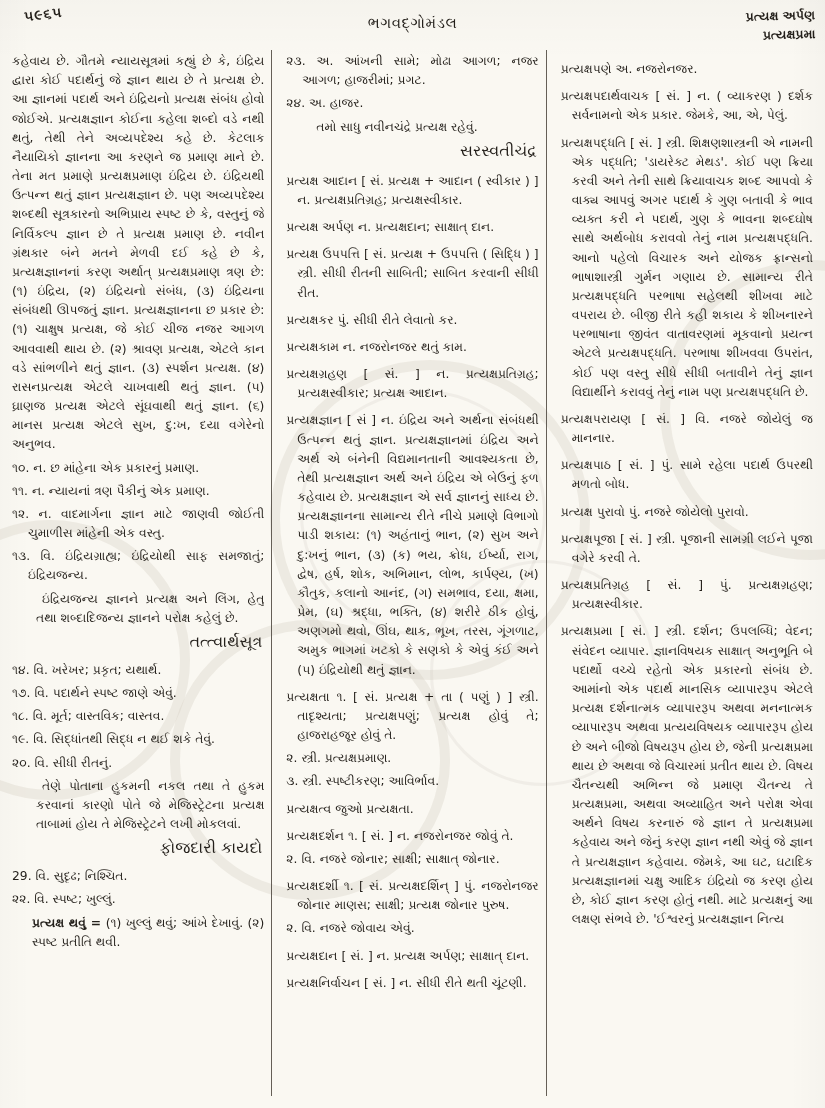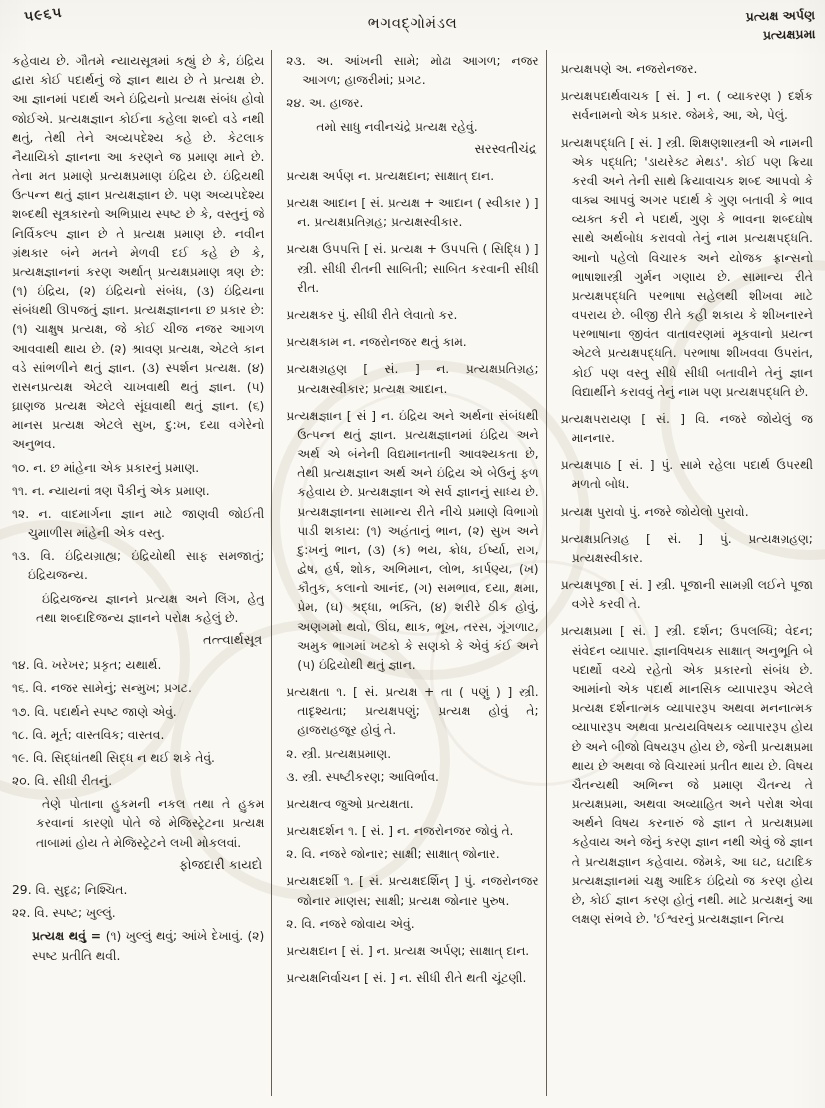--- a/index.html
+++ b/index.html
@@ -44,21 +44,21 @@
     position:absolute;right:10px;top:6px;
     text-align:right;
     font-size:12.5px;font-weight:bold;
     line-height:1.55;
     transform:rotate(-1.5deg);
   }
   
   .columns{
     position:absolute;left:12px;top:52px;
     width:801px;height:1046px;
-    display:flex;gap:22px;
+    display:flex;gap:22px;justify-content:flex-end;
   }
   .col{
     flex:1 1 0;
     overflow:hidden;
     font-size:12.3px;
     line-height:1.56;
     text-align:justify;
     word-break:break-word;
   }
   .vrule{
@@ -70,21 +70,21 @@
   
   .blk{margin:0 0 4px 0;}
   .para{}
   .entry{padding-left:11px;text-indent:-11px;margin-top:8px;}
   .hw{font-weight:normal;}
   .sense{padding-left:16px;text-indent:-16px;}
   .sense b{font-weight:normal;}
   .idiom{padding-left:20px;}
   .idiom b{font-weight:bold;}
   .quote{padding-left:24px;text-indent:6px;}
-  .attribution{text-align:right;margin-top:-2px;margin-bottom:6px;padding-right:2px;font-size:13px;}
+  .attribution{text-align:right;margin-top:-2px;margin-bottom:6px;padding-right:2px;font-size:16px;}
 </style>
 </head>
 <body>
 
 <div class="page">
 
   <div class="wm" style="left:270px;top:360px;width:300px;height:300px;"></div>
   <div class="wm inner" style="left:300px;top:390px;width:240px;height:240px;"></div>
   <div class="wm" style="left:660px;top:260px;width:280px;height:280px;"></div>
   <div class="wm" style="left:-90px;top:520px;width:260px;height:260px;"></div>
@@ -104,38 +104,37 @@
   <div class="columns">
       <div class="col">
         <p class="blk para">કહેવાય છે. ગૌતમે ન્યાયસૂત્રમાં કહ્યું છે કે, ઇંદ્રિય દ્વારા કોઈ પદાર્થનું જે જ્ઞાન થાય છે તે પ્રત્યક્ષ છે. આ જ્ઞાનમાં પદાર્થ અને ઇંદ્રિયનો પ્રત્યક્ષ સંબંધ હોવો જોઈએ. પ્રત્યક્ષજ્ઞાન કોઈના કહેલા શબ્દો વડે નથી થતું, તેથી તેને અવ્યપદેશ્ય કહે છે. કેટલાક નૈયાયિકો જ્ઞાનના આ કરણને જ પ્રમાણ માને છે. તેના મત પ્રમાણે પ્રત્યક્ષપ્રમાણ ઇંદ્રિય છે. ઇંદ્રિયથી ઉત્પન્ન થતું જ્ઞાન પ્રત્યક્ષજ્ઞાન છે. પણ અવ્યપદેશ્ય શબ્દથી સૂત્રકારનો અભિપ્રાય સ્પષ્ટ છે કે, વસ્તુનું જે નિર્વિકલ્પ જ્ઞાન છે તે પ્રત્યક્ષ પ્રમાણ છે. નવીન ગ્રંથકાર બંને મતને મેળવી દઈ કહે છે કે, પ્રત્યક્ષજ્ઞાનનાં કરણ અર્થાત્ પ્રત્યક્ષપ્રમાણ ત્રણ છે: (૧) ઇંદ્રિય, (૨) ઇંદ્રિયનો સંબંધ, (૩) ઇંદ્રિયના સંબંધથી ઊપજતું જ્ઞાન. પ્રત્યક્ષજ્ઞાનના છ પ્રકાર છે: (૧) ચાક્ષુષ પ્રત્યક્ષ, જે કોઈ ચીજ નજર આગળ આવવાથી થાય છે. (૨) શ્રાવણ પ્રત્યક્ષ, એટલે કાન વડે સાંભળીને થતું જ્ઞાન. (૩) સ્પર્શન પ્રત્યક્ષ. (૪) રાસનપ્રત્યક્ષ એટલે ચાખવાથી થતું જ્ઞાન. (૫) ઘ્રાણજ પ્રત્યક્ષ એટલે સૂંઘવાથી થતું જ્ઞાન. (૬) માનસ પ્રત્યક્ષ એટલે સુખ, દુ:ખ, દયા વગેરેનો અનુભવ.</p>
         <p class="blk sense"><b>૧૦. </b>ન. છ માંહેના એક પ્રકારનું પ્રમાણ.</p>
         <p class="blk sense"><b>૧૧. </b>ન. ન્યાયનાં ત્રણ પૈકીનું એક પ્રમાણ.</p>
         <p class="blk sense"><b>૧૨. </b>ન. વાદમાર્ગના જ્ઞાન માટે જાણવી જોઈતી ચુમાળીસ માંહેની એક વસ્તુ.</p>
         <p class="blk sense"><b>૧૩. </b>વિ. ઇંદ્રિયગ્રાહ્ય; ઇંદ્રિયોથી સાફ સમજાતું; ઇંદ્રિયજન્ય.</p>
         <p class="blk quote">ઇંદ્રિયજન્ય જ્ઞાનને પ્રત્યક્ષ અને લિંગ, હેતુ તથા શબ્દાદિજન્ય જ્ઞાનને પરોક્ષ કહેલું છે.</p>
         <p class="blk attribution">તત્ત્વાર્થસૂત્ર</p>
         <p class="blk sense"><b>૧૪. </b>વિ. ખરેખર; પ્રકૃત; યથાર્થ.</p>
-        <p class="blk sense"><b>૧૬. </b>વિ. નજર સામેનું; સન્મુખ; પ્રગટ.</p>
         <p class="blk sense"><b>૧૭. </b>વિ. પદાર્થને સ્પષ્ટ જાણે એવું.</p>
         <p class="blk sense"><b>૧૮. </b>વિ. મૂર્ત; વાસ્તવિક; વાસ્તવ.</p>
         <p class="blk sense"><b>૧૯. </b>વિ. સિદ્ધાંતથી સિદ્ધ ન થઈ શકે તેવું.</p>
         <p class="blk sense"><b>૨૦. </b>વિ. સીધી રીતનું.</p>
         <p class="blk quote">તેણે પોતાના હુકમની નકલ તથા તે હુકમ કરવાનાં કારણો પોતે જે મેજિસ્ટ્રેટના પ્રત્યક્ષ તાબામાં હોય તે મેજિસ્ટ્રેટને લખી મોકલવાં.</p>
         <p class="blk attribution">ફોજદારી કાયદો</p>
         <p class="blk sense"><b>29. </b>વિ. સુદૃઢ; નિશ્ચિત.</p>
         <p class="blk sense"><b>૨૨. </b>વિ. સ્પષ્ટ; ખુલ્લું.</p>
         <p class="blk idiom"><b>પ્રત્યક્ષ થવું = </b>(૧) ખુલ્લું થવું; આંખે દેખાવું. (૨) સ્પષ્ટ પ્રતીતિ થવી.</p>
       </div>
       <div class="col">
         <p class="blk sense"><b>૨૩. </b>અ. આંખની સામે; મોઢા આગળ; નજર આગળ; હાજરીમાં; પ્રગટ.</p>
         <p class="blk sense"><b>૨૪. </b>અ. હાજર.</p>
         <p class="blk quote">તમો સાધુ નવીનચંદ્રે પ્રત્યક્ષ રહેવું.</p>
         <p class="blk attribution">સરસ્વતીચંદ્ર</p>
+        <p class="blk entry"><b class="hw">પ્રત્યક્ષ આદાન </b>[ સં. પ્રત્યક્ષ + આદાન ( સ્વીકાર ) ] ન. પ્રત્યક્ષપ્રતિગ્રહ; પ્રત્યક્ષસ્વીકાર.</p>
         <p class="blk entry"><b class="hw">પ્રત્યક્ષ અર્પણ </b>ન. પ્રત્યક્ષદાન; સાક્ષાત્ દાન.</p>
-        <p class="blk entry"><b class="hw">પ્રત્યક્ષ આદાન </b>[ સં. પ્રત્યક્ષ + આદાન ( સ્વીકાર ) ] ન. પ્રત્યક્ષપ્રતિગ્રહ; પ્રત્યક્ષસ્વીકાર.</p>
         <p class="blk entry"><b class="hw">પ્રત્યક્ષ ઉપપત્તિ </b>[ સં. પ્રત્યક્ષ + ઉપપત્તિ ( સિદ્ધિ ) ] સ્ત્રી. સીધી રીતની સાબિતી; સાબિત કરવાની સીધી રીત.</p>
         <p class="blk entry"><b class="hw">પ્રત્યક્ષકર </b>પું. સીધી રીતે લેવાતો કર.</p>
         <p class="blk entry"><b class="hw">પ્રત્યક્ષકામ </b>ન. નજરોનજર થતું કામ.</p>
         <p class="blk entry"><b class="hw">પ્રત્યક્ષગ્રહણ </b>[ સં. ] ન. પ્રત્યક્ષપ્રતિગ્રહ; પ્રત્યક્ષસ્વીકાર; પ્રત્યક્ષ આદાન.</p>
         <p class="blk entry"><b class="hw">પ્રત્યક્ષજ્ઞાન </b>[ સં ] ન. ઇંદ્રિય અને અર્થના સંબંધથી ઉત્પન્ન થતું જ્ઞાન. પ્રત્યક્ષજ્ઞાનમાં ઇંદ્રિય અને અર્થ એ બંનેની વિદ્યમાનતાની આવશ્યકતા છે, તેથી પ્રત્યક્ષજ્ઞાન અર્થ અને ઇંદ્રિય એ બેઉનું ફળ કહેવાય છે. પ્રત્યક્ષજ્ઞાન એ સર્વ જ્ઞાનનું સાધ્ય છે. પ્રત્યક્ષજ્ઞાનના સામાન્ય રીતે નીચે પ્રમાણે વિભાગો પાડી શકાય: (૧) અહંતાનું ભાન, (૨) સુખ અને દુ:ખનું ભાન, (૩) (ક) ભય, ક્રોધ, ઈર્ષ્યા, રાગ, દ્વેષ, હર્ષ, શોક, અભિમાન, લોભ, કાર્પણ્ય, (ખ) કૌતુક, કલાનો આનંદ, (ગ) સમભાવ, દયા, ક્ષમા, પ્રેમ, (ઘ) શ્રદ્ધા, ભક્તિ, (૪) શરીરે ઠીક હોવું, અણગમો થવો, ઊંઘ, થાક, ભૂખ, તરસ, ગૂંગળાટ, અમુક ભાગમાં ખટકો કે સણકો કે એવું કંઈ અને (૫) ઇંદ્રિયોથી થતું જ્ઞાન.</p>
         <p class="blk entry"><b class="hw">પ્રત્યક્ષતા </b>૧. [ સં. પ્રત્યક્ષ + તા ( પણું ) ] સ્ત્રી. તાદૃશ્યતા; પ્રત્યક્ષપણું; પ્રત્યક્ષ હોવું તે; હાજરાહજૂર હોવું તે.</p>
         <p class="blk sense"><b>૨. </b>સ્ત્રી. પ્રત્યક્ષપ્રમાણ.</p>
         <p class="blk sense"><b>૩. </b>સ્ત્રી. સ્પષ્ટીકરણ; આવિર્ભાવ.</p>
         <p class="blk entry"><b class="hw">પ્રત્યક્ષત્વ </b>જુઓ પ્રત્યક્ષતા.</p>
         <p class="blk entry"><b class="hw">પ્રત્યક્ષદર્શન </b>૧. [ સં. ] ન. નજરોનજર જોવું તે.</p>
@@ -145,19 +144,19 @@
         <p class="blk entry"><b class="hw">પ્રત્યક્ષદાન </b>[ સં. ] ન. પ્રત્યક્ષ અર્પણ; સાક્ષાત્ દાન.</p>
         <p class="blk entry"><b class="hw">પ્રત્યક્ષનિર્વાચન </b>[ સં. ] ન. સીધી રીતે થતી ચૂંટણી.</p>
       </div>
       <div class="col">
         <p class="blk entry"><b class="hw">પ્રત્યક્ષપણે </b>અ. નજરોનજર.</p>
         <p class="blk entry"><b class="hw">પ્રત્યક્ષપદાર્થવાચક </b>[ સં. ] ન. ( વ્યાકરણ ) દર્શક સર્વનામનો એક પ્રકાર. જેમકે, આ, એ, પેલું.</p>
         <p class="blk entry"><b class="hw">પ્રત્યક્ષપદ્ધતિ </b>[ સં. ] સ્ત્રી. શિક્ષણશાસ્ત્રની એ નામની એક પદ્ધતિ; 'ડાયરેક્ટ મેથડ'. કોઈ પણ ક્રિયા કરવી અને તેની સાથે ક્રિયાવાચક શબ્દ આપવો કે વાક્ય આપવું અગર પદાર્થ કે ગુણ બતાવી કે ભાવ વ્યક્ત કરી ને પદાર્થ, ગુણ કે ભાવના શબ્દઘોષ સાથે અર્થબોધ કરાવવો તેનું નામ પ્રત્યક્ષપદ્ધતિ. આનો પહેલો વિચારક અને યોજક ફ્રાન્સનો ભાષાશાસ્ત્રી ગુર્મન ગણાય છે. સામાન્ય રીતે પ્રત્યક્ષપદ્ધતિ પરભાષા સહેલથી શીખવા માટે વપરાય છે. બીજી રીતે કહી શકાય કે શીખનારને પરભાષાના જીવંત વાતાવરણમાં મૂકવાનો પ્રયત્ન એટલે પ્રત્યક્ષપદ્ધતિ. પરભાષા શીખવવા ઉપરાંત, કોઈ પણ વસ્તુ સીધે સીધી બતાવીને તેનું જ્ઞાન વિદ્યાર્થીને કરાવવું તેનું નામ પણ પ્રત્યક્ષપદ્ધતિ છે.</p>
         <p class="blk entry"><b class="hw">પ્રત્યક્ષપરાયણ </b>[ સં. ] વિ. નજરે જોયેલું જ માનનાર.</p>
         <p class="blk entry"><b class="hw">પ્રત્યક્ષપાઠ </b>[ સં. ] પું. સામે રહેલા પદાર્થ ઉપરથી મળતો બોધ.</p>
         <p class="blk entry"><b class="hw">પ્રત્યક્ષ પુરાવો </b>પું. નજરે જોયેલો પુરાવો.</p>
+        <p class="blk entry"><b class="hw">પ્રત્યક્ષપૂજા </b>[ સં. ] સ્ત્રી. પૂજાની સામગ્રી લઈને પૂજા વગેરે કરવી તે.</p>
         <p class="blk entry"><b class="hw">પ્રત્યક્ષપ્રતિગ્રહ </b>[ સં. ] પું. પ્રત્યક્ષગ્રહણ; પ્રત્યક્ષસ્વીકાર.</p>
-        <p class="blk entry"><b class="hw">પ્રત્યક્ષપૂજા </b>[ સં. ] સ્ત્રી. પૂજાની સામગ્રી લઈને પૂજા વગેરે કરવી તે.</p>
         <p class="blk entry"><b class="hw">પ્રત્યક્ષપ્રમા </b>[ સં. ] સ્ત્રી. દર્શન; ઉપલબ્ધિ; વેદન; સંવેદન વ્યાપાર. જ્ઞાનવિષયક સાક્ષાત્ અનુભૂતિ બે પદાર્થો વચ્ચે રહેતો એક પ્રકારનો સંબંધ છે. આમાંનો એક પદાર્થ માનસિક વ્યાપારરૂપ એટલે પ્રત્યક્ષ દર્શનાત્મક વ્યાપારરૂપ અથવા મનનાત્મક વ્યાપારરૂપ અથવા પ્રત્યયવિષયક વ્યાપારરૂપ હોય છે અને બીજો વિષયરૂપ હોય છે, જેની પ્રત્યક્ષપ્રમા થાય છે અથવા જે વિચારમાં પ્રતીત થાય છે. વિષય ચૈતન્યથી અભિન્ન જે પ્રમાણ ચૈતન્ય તે પ્રત્યક્ષપ્રમા, અથવા અવ્યાહિત અને પરોક્ષ એવા અર્થને વિષય કરનારું જે જ્ઞાન તે પ્રત્યક્ષપ્રમા કહેવાય અને જેનું કરણ જ્ઞાન નથી એવું જે જ્ઞાન તે પ્રત્યક્ષજ્ઞાન કહેવાય. જેમકે, આ ઘટ, ઘટાદિક પ્રત્યક્ષજ્ઞાનમાં ચક્ષુ આદિક ઇંદ્રિયો જ કરણ હોય છે, કોઈ જ્ઞાન કરણ હોતું નથી. માટે પ્રત્યક્ષનું આ લક્ષણ સંભવે છે. 'ઈશ્વરનું પ્રત્યક્ષજ્ઞાન નિત્ય</p>
       </div>
     </div>
 
 </div>
 
 </body></html>

